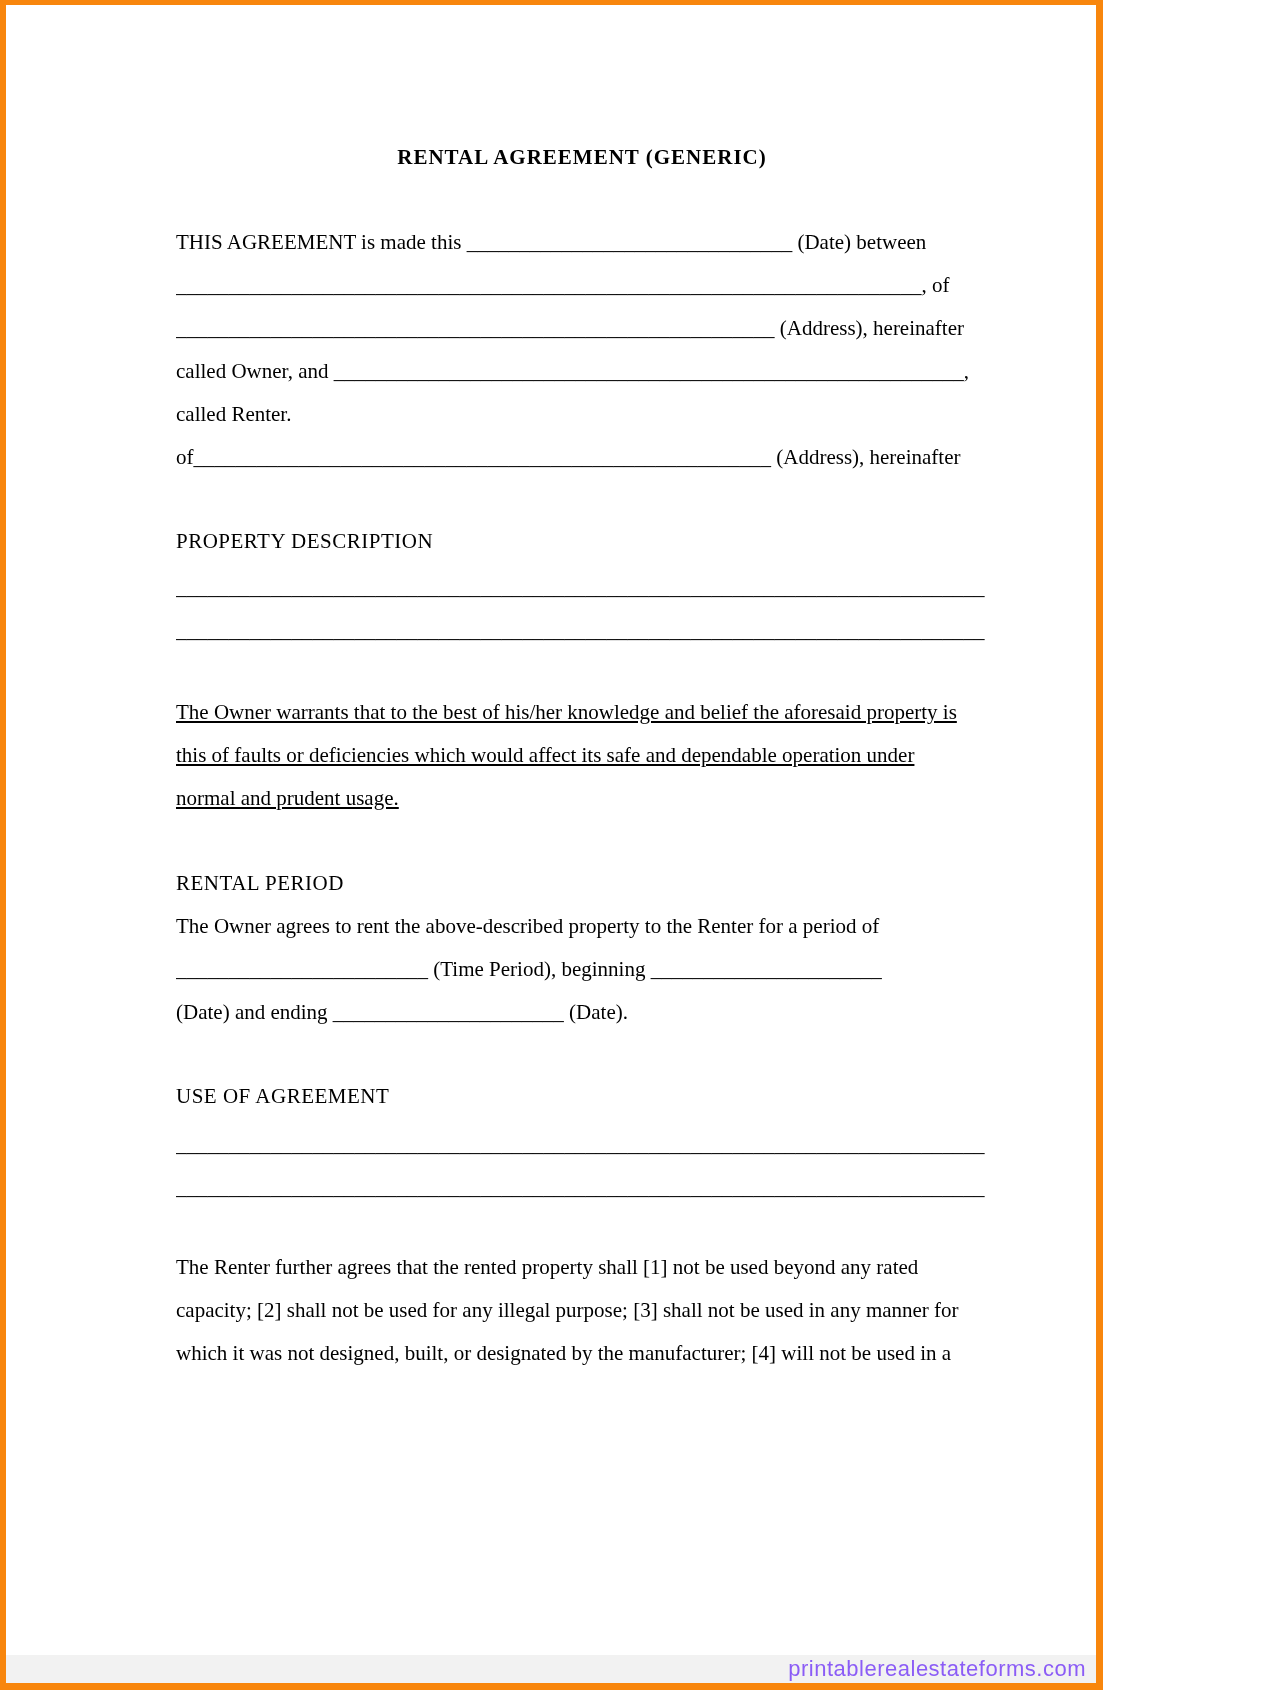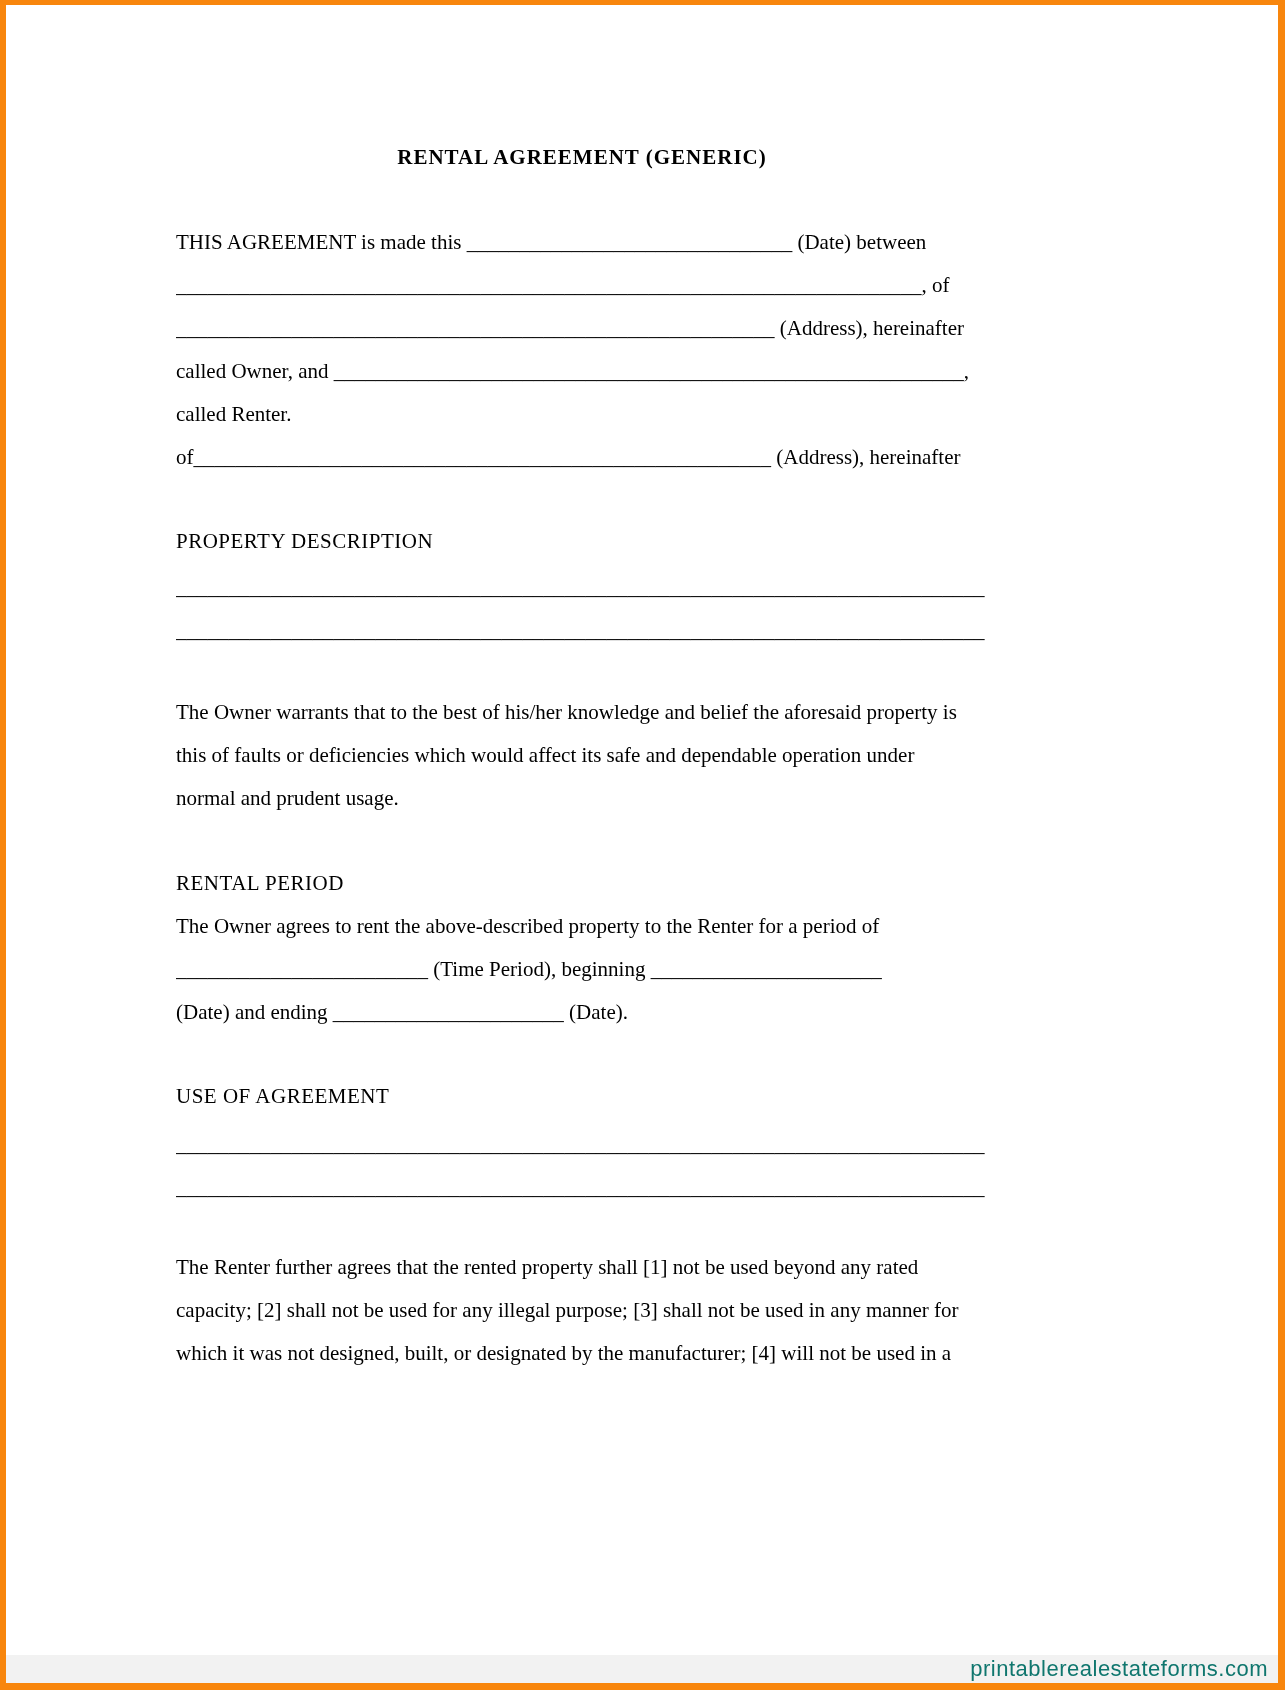--- a/index.html
+++ b/index.html
@@ -1,18 +1,18 @@
 <!DOCTYPE html>
 <html><head>
 <meta charset="utf-8">
 <style>
   html, body { margin: 0; padding: 0; background: #ffffff; }
   .page {
     position: relative;
-    width: 1285px;
+    width: 1103px;
     height: 1690px;
     box-sizing: border-box;
     background: #ffffff;
     border-top: 5px solid #f8860d;
     border-left: 6px solid #f8860d;
     border-right: 7px solid #f8860d;
     border-bottom: 7px solid #f8860d;
     overflow: hidden;
     font-family: "Liberation Serif", serif;
     color: #000000;
@@ -33,41 +33,41 @@
     height: 43px;
     line-height: 43px;
     text-align: center;
     font-weight: bold;
     letter-spacing: 1px;
   }
   .sec-heading { letter-spacing: 0.5px; }
   .intro            { margin-top: 42px; }
   .pd-heading       { margin-top: 41px; }
   .pd-blank-1       { margin-top: 3px;  }
-  .warranty         { margin-top: 39px; }
+  .warranty         { margin-top: 39px; text-decoration: underline; }
   .rp-heading       { margin-top: 42px; }
   .use-heading      { margin-top: 41px; }
   .use-blank-1      { margin-top: 5px;  }
   .renter-para      { margin-top: 37px; }
   .footer-bar {
     position: absolute;
     left: 0;
     right: 0;
     bottom: 0;
     height: 28px;
     background: #f2f2f2;
     text-align: right;
     padding-right: 10px;
     box-sizing: border-box;
   }
   .footer-site {
     font-family: "Liberation Sans", sans-serif;
     font-size: 22px;
     line-height: 27px;
-    color: #0f766e;
+    color: #8b5cf6;
     letter-spacing: 0.5px;
   }
 </style>
 </head>
 <body>
 
 <div class="page">
   <div class="content">
 
     <div class="doc-title">RENTAL AGREEMENT (GENERIC)</div>

